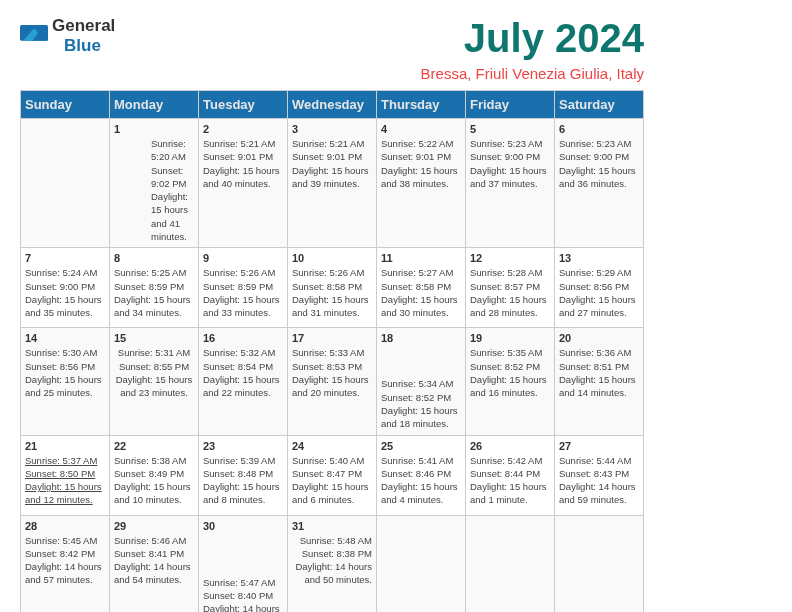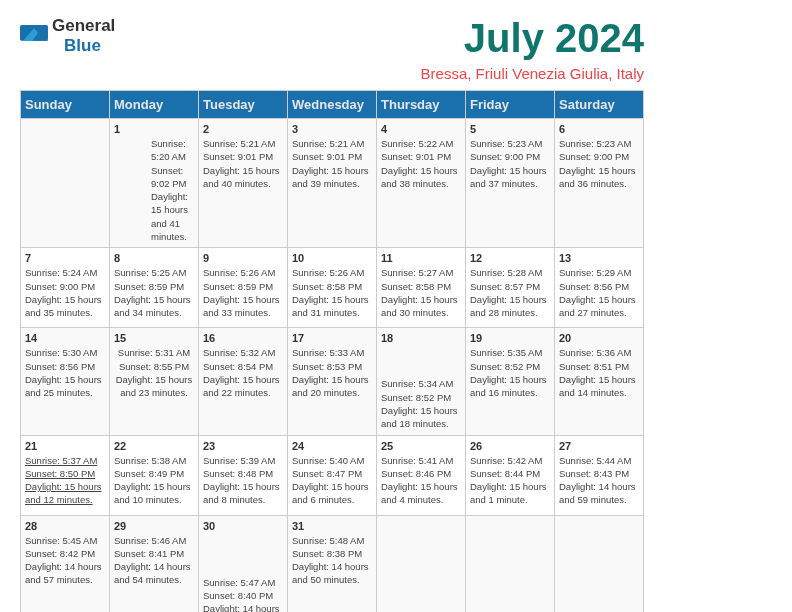--- a/index.html
+++ b/index.html
@@ -332,21 +332,21 @@
           </td>
           <td>
             <span class="day-num">30</span>
             <div class="day-info" style="white-space: pre-line; margin-top: 44px;">Sunrise: 5:47 AM
 Sunset: 8:40 PM
 Daylight: 14 hours
 and 52 minutes.</div>
           </td>
           <td>
             <span class="day-num">31</span>
-            <div class="day-info" style="white-space: pre-line;">Sunrise: 5:48 AM
+            <div class="day-info" style="white-space: pre-line; text-align: right;">Sunrise: 5:48 AM
 Sunset: 8:38 PM
 Daylight: 14 hours
 and 50 minutes.</div>
           </td>
           <td></td>
           <td></td>
           <td></td>
         </tr>
       </tbody>
   </table>

